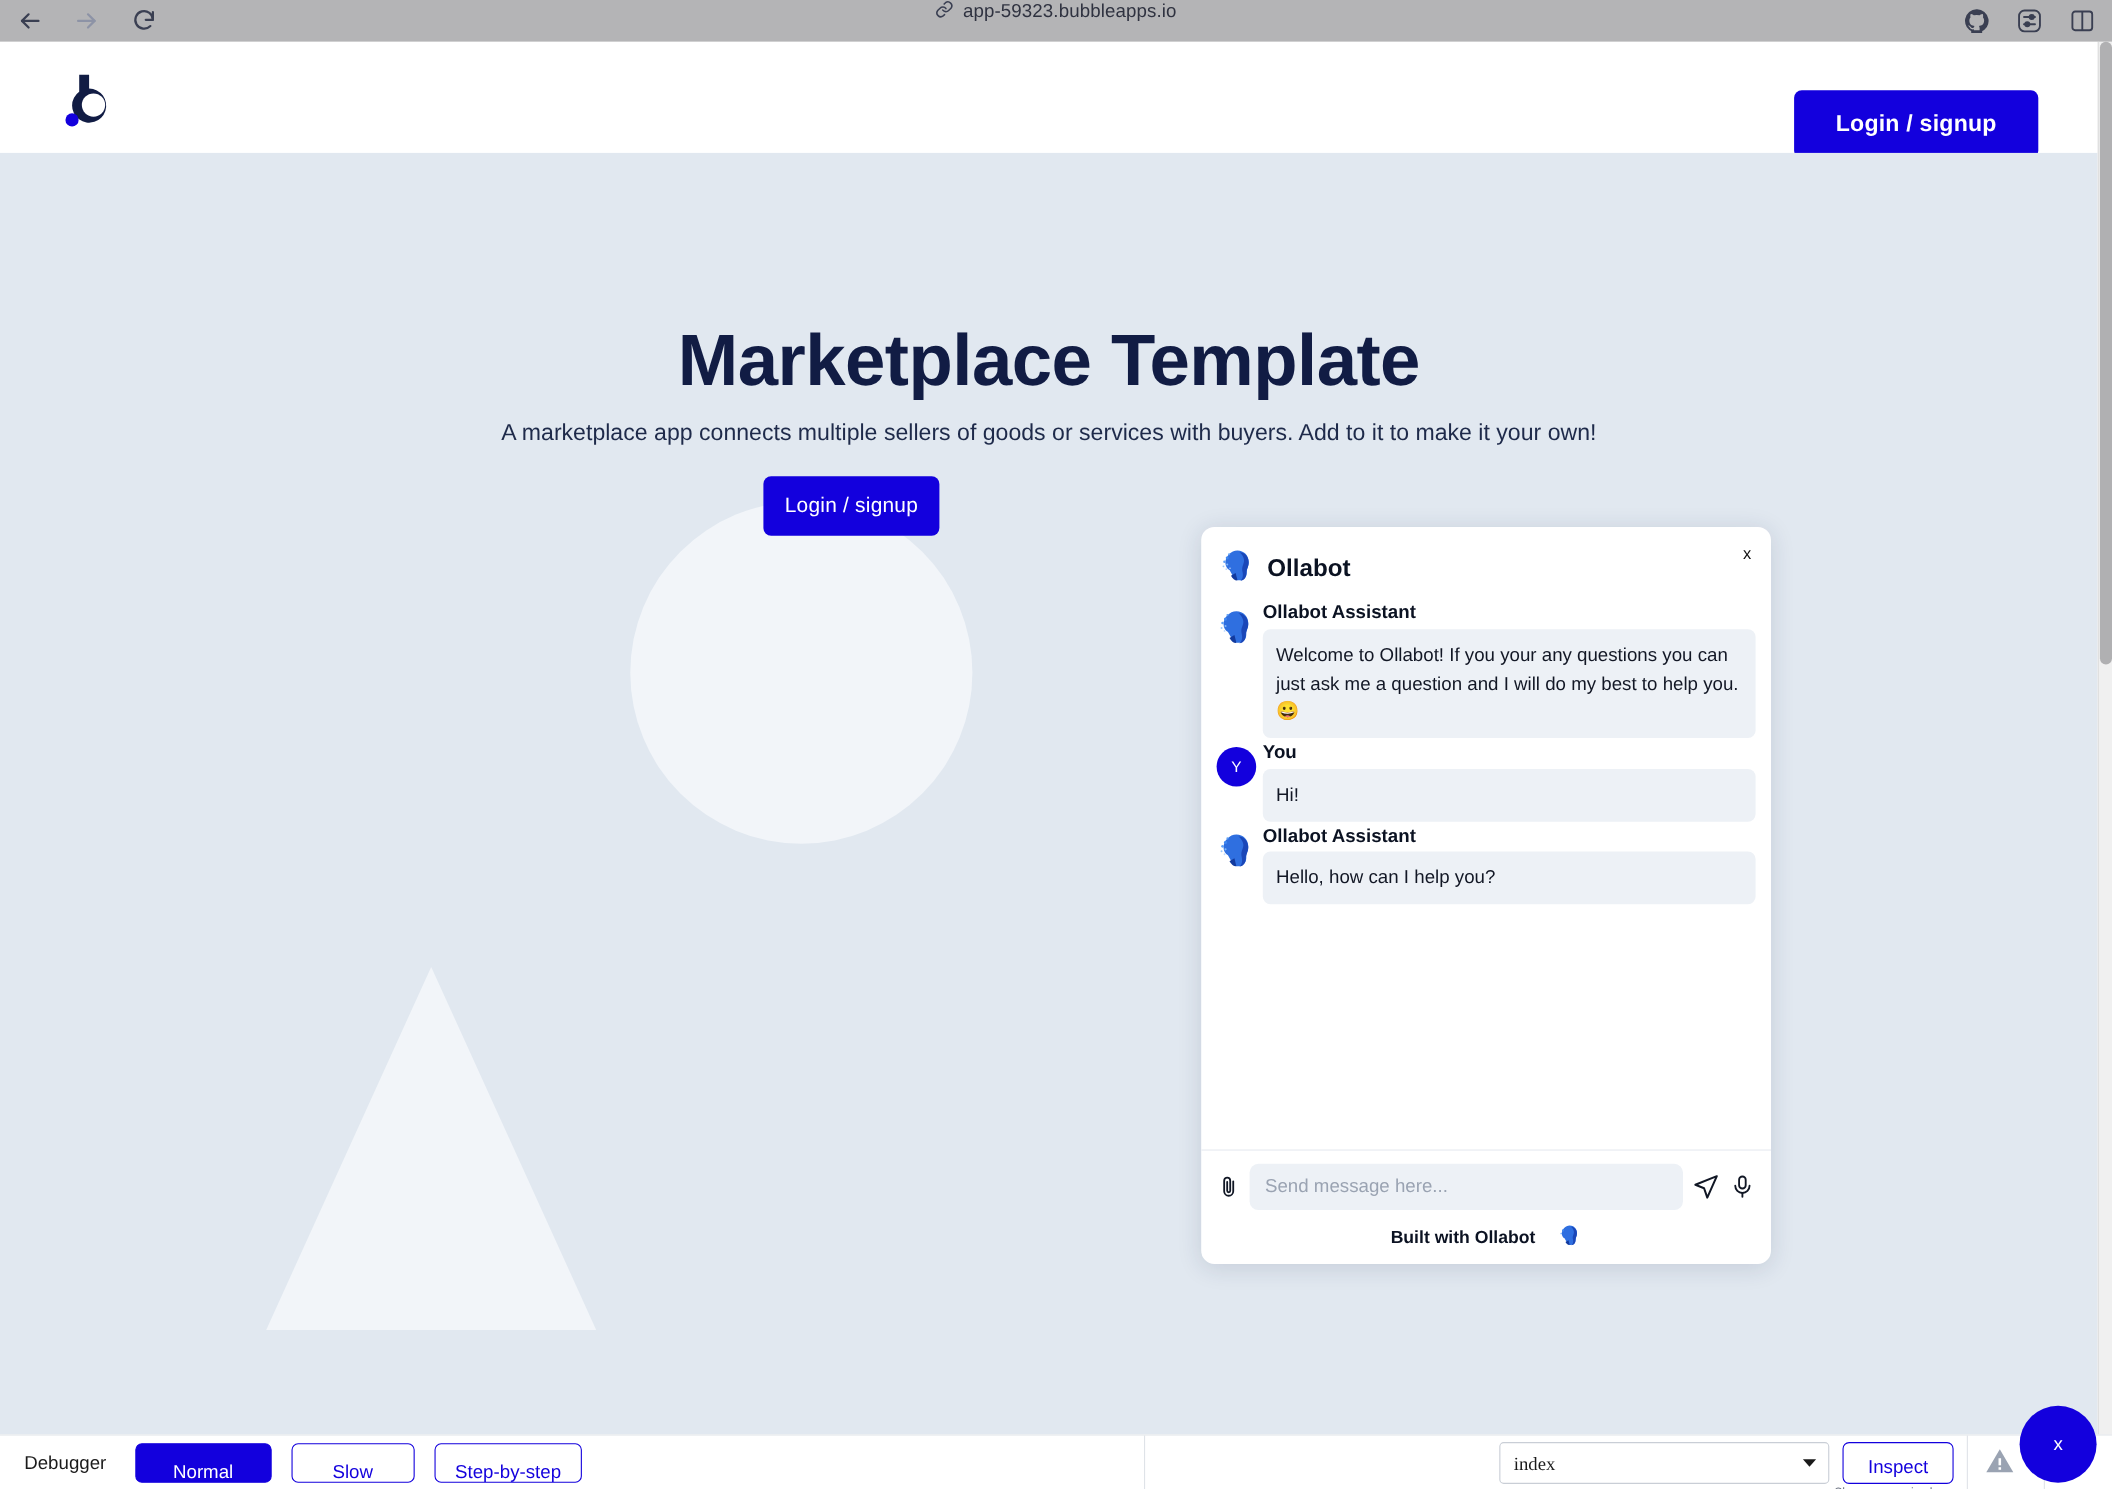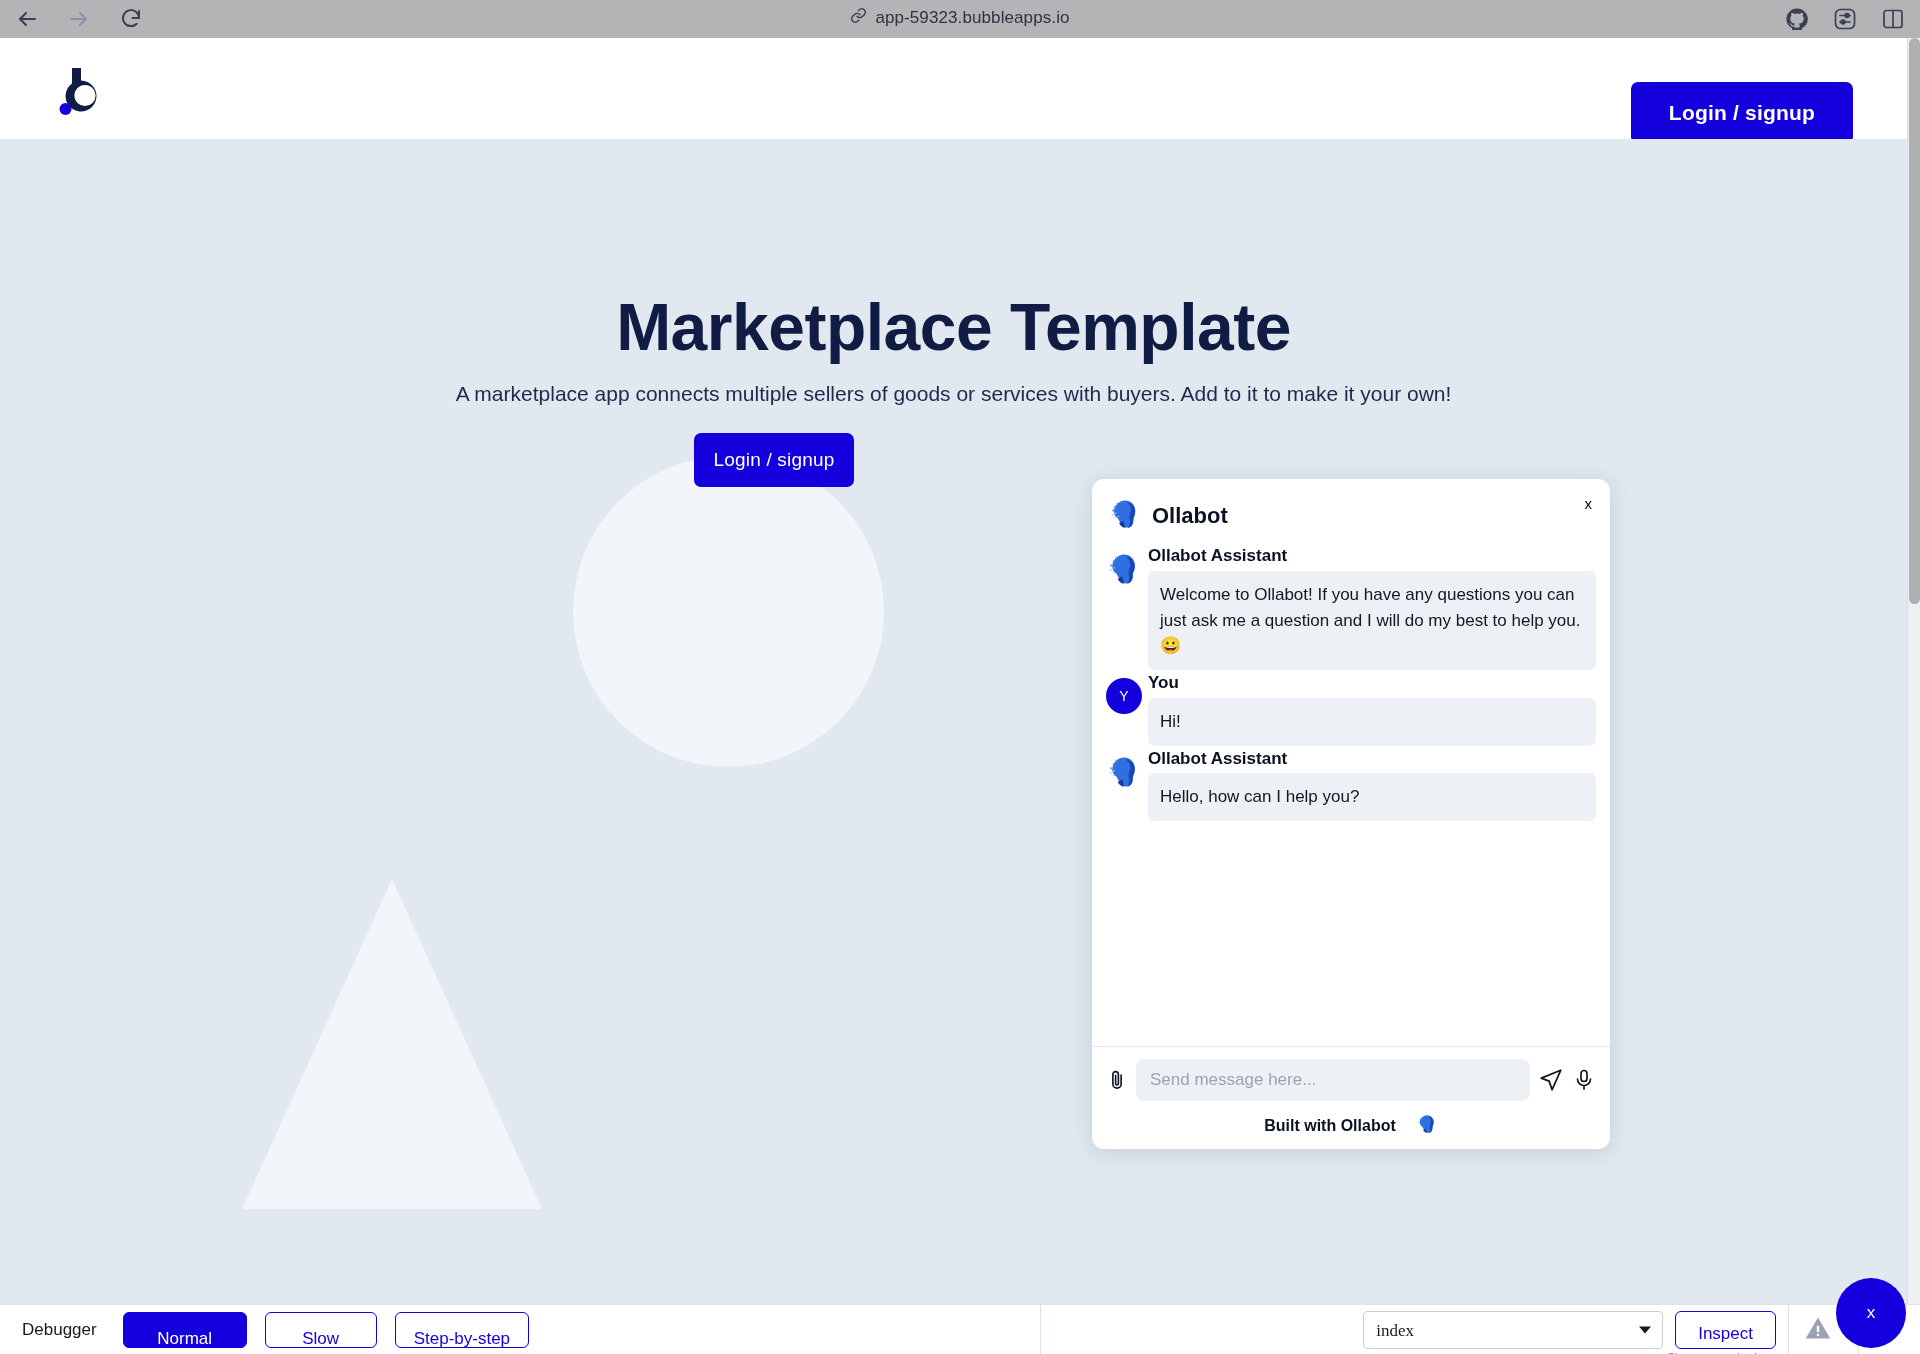--- a/index.html
+++ b/index.html
@@ -19,21 +19,21 @@
   }
   .nav-btns { display: flex; align-items: center; gap: 22px; padding-left: 12px; }
   .nav-btn {
     width: 30px; height: 30px;
     display: flex; align-items: center; justify-content: center;
     cursor: pointer;
   }
   .nav-btn svg { display: block; }
   .url-wrap {
     position: absolute; left: 0; right: 0; top: 0; height: 28px;
-    display: flex; align-items: flex-end; justify-content: center;
+    display: flex; align-items: flex-start; justify-content: center;
     gap: 8px; pointer-events: none;
   }
   .url-text {
     font-size: 17px; color: #2f3240; letter-spacing: .1px;
     font-family: "Liberation Sans", sans-serif;
   }
   .chrome-right {
     position: absolute; right: 14px; top: 0; height: 38px;
     display: flex; align-items: center; gap: 22px;
   }
@@ -404,21 +404,21 @@
               <circle cx="9" cy="12" r="1.6" fill="#3f86ef"></circle>
               <circle cx="6" cy="16" r="1.3" fill="#5fa0f5"></circle>
               <circle cx="9" cy="19" r="1.1" fill="#7fb6f8"></circle>
               <circle cx="5" cy="21" r="1" fill="#9cc8fa"></circle>
               <circle cx="11" cy="8" r="1.1" fill="#5fa0f5"></circle>
               <circle cx="8" cy="24" r="0.9" fill="#bcd9fc"></circle>
             </svg>
           </div>
           <div class="msg-main">
             <div class="msg-name">Ollabot Assistant</div>
-            <div class="msg-bubble">Welcome to Ollabot! If you have any questions you can just ask me a question and I will do my best to help you. 😀</div>
+            <div class="msg-bubble">Welcome to Ollabot! If you your any questions you can just ask me a question and I will do my best to help you. 😀</div>
           </div>
         </div>
 
         <div class="msg-row">
           <div class="msg-avatar">
             <div class="avatar-you">Y</div>
           </div>
           <div class="msg-main">
             <div class="msg-name">You</div>
             <div class="msg-bubble">Hi!</div>

